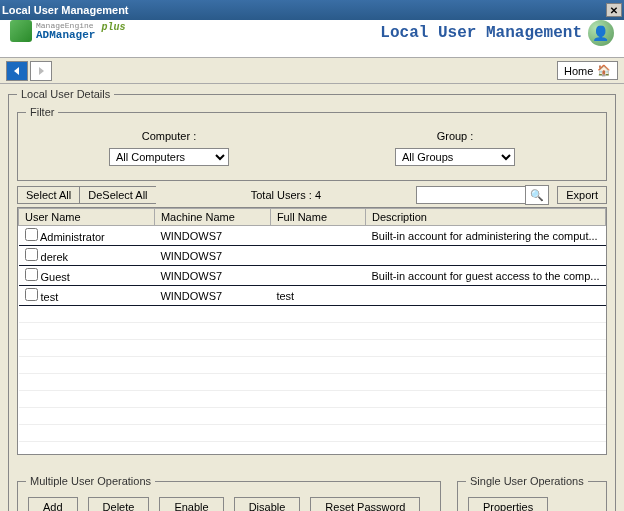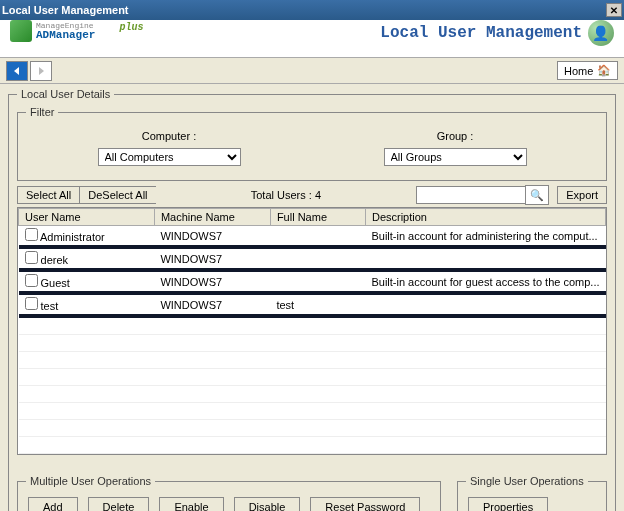--- a/index.html
+++ b/index.html
@@ -5,48 +5,48 @@
 * { box-sizing: border-box; margin: 0; padding: 0; }
 body { font-family: Tahoma, Arial, sans-serif; font-size: 11px; background: #ece9d8; width: 624px; height: 511px; overflow: hidden; }
 .titlebar { background: linear-gradient(to bottom, #3a6ea5 0%, #2a5a8a 100%); color: #fff; height: 20px; display: flex; align-items: center; justify-content: space-between; padding: 0 2px; font-weight: bold; font-size: 11px; }
 .titlebar .close { width: 16px; height: 14px; background: #d4d0c8; border: 1px solid #808080; color: #000; display: flex; align-items: center; justify-content: center; font-size: 10px; cursor: pointer; }
 .header { background: #fff; height: 38px; display: flex; align-items: flex-start; justify-content: space-between; padding: 0 10px; border-bottom: 1px solid #aaa; font-family: Liberation Mono, monospace; }
 .logo { display: flex; align-items: center; gap: 4px; }
 .logo-box { width: 22px; height: 22px; background: linear-gradient(135deg,#5fb85f,#2a8a2a); border-radius: 3px; }
 .logo-text { display: flex; flex-direction: column; line-height: 1; }
 .logo-text .t1 { font-size: 8px; color: #888; }
 .logo-text .t2 { font-size: 11px; font-weight: bold; color: #0a5aa0; }
-.logo-plus { font-size: 10px; font-style: italic; color: #6a9a2a; font-weight: bold; margin-left: 20px; margin-top: -8px; }
+.logo-plus { font-size: 10px; font-style: italic; color: #6a9a2a; font-weight: bold; margin-left: 2px; margin-top: -8px; }
 .header-title { color: #2a5aa0; font-size: 16px; font-weight: bold; display: flex; align-items: center; gap: 6px; }
 .avatar { width: 26px; height: 26px; border-radius: 50%; background: radial-gradient(circle at 30% 30%, #b0e0b0, #5a9a5a); display: flex; align-items: center; justify-content: center; }
 .avatar::before { content: "👤"; font-size: 14px; }
 .navbar { height: 26px; background: #ece9d8; display: flex; align-items: center; justify-content: space-between; padding: 2px 6px; border-bottom: 1px solid #aaa; }
 .nav-btns { display: flex; gap: 2px; }
 .nav-btn { width: 22px; height: 20px; border: 1px solid #888; background: #fff; display: flex; align-items: center; justify-content: center; cursor: pointer; }
 .nav-btn.back { background: #1a6ac0; color: #fff; }
 .home-btn { border: 1px solid #888; background: #fff; padding: 2px 6px; display: flex; align-items: center; gap: 4px; cursor: pointer; font-size: 11px; }
 .content { padding: 4px 8px; }
 fieldset { border: 1px solid #888; padding: 6px 8px 8px; margin-bottom: 4px; }
 legend { font-size: 11px; padding: 0 4px; color: #333; }
 .filter-row { display: flex; align-items: center; justify-content: space-around; padding: 6px 0; }
 .filter-item { display: flex; align-items: center; gap: 6px; flex-direction: column; }
-select { font-size: 11px; padding: 1px 2px; width: 143px; background: #fff; border: 1px solid #888; }
+select { font-size: 11px; padding: 1px 2px; width: 120px; background: #fff; border: 1px solid #888; }
 .toolbar { display: flex; align-items: center; gap: 0; margin: 4px 0 2px; }
 .btn { font-size: 11px; padding: 2px 8px; background: #ece9d8; border: 1px solid #888; cursor: pointer; }
 .toolbar .btn { border-right: none; }
 .toolbar .btn:last-of-type { border-right: 1px solid #888; }
 .total { flex: 1; text-align: center; font-size: 11px; }
 .search-box { display: flex; align-items: center; gap: 0; }
 .search-box input { width: 110px; height: 18px; border: 1px solid #888; font-size: 11px; padding: 0 3px; }
 .search-btn { width: 24px; height: 20px; border: 1px solid #888; background: #fff; cursor: pointer; display: flex; align-items: center; justify-content: center; margin-left: -1px; }
 .export-btn { margin-left: 8px; }
 .table-wrap { border: 1px solid #888; height: 248px; overflow: auto; background: #fff; }
 table { width: 100%; border-collapse: collapse; font-size: 11px; }
 th { background: #ece9d8; text-align: left; padding: 2px 6px; border: 1px solid #aaa; font-weight: normal; }
-td { padding: 2px 6px; border-bottom: 4px solid #0f172a; height: 16px; white-space: nowrap; overflow: hidden; text-overflow: ellipsis; }
+td { padding: 2px 6px; border-bottom: 1px solid #0f172a; height: 16px; white-space: nowrap; overflow: hidden; text-overflow: ellipsis; }
 .col-user { width: 140px; }
 .col-machine { width: 120px; }
 .col-full { width: 100px; }
 .bottom-ops { display: flex; gap: 16px; margin-top: 20px; }
 .multi-ops { flex: 1; }
 .single-ops { width: 150px; }
 .ops-btns { display: flex; gap: 10px; padding: 4px 2px; flex-wrap: wrap; }
 .ops-btns .btn { padding: 3px 14px; }
 tr.empty td { border-bottom: 1px solid #eee; }
 </style>

